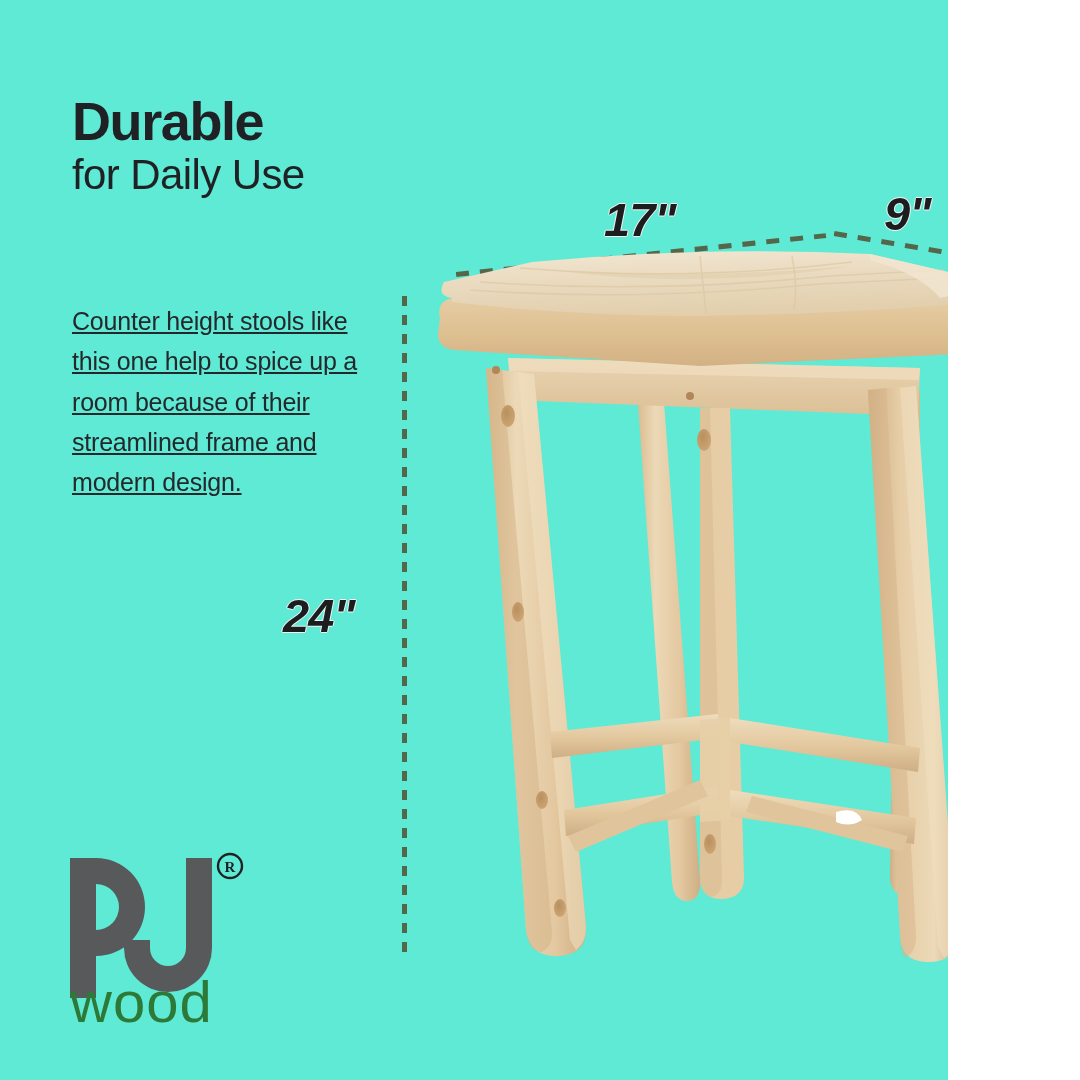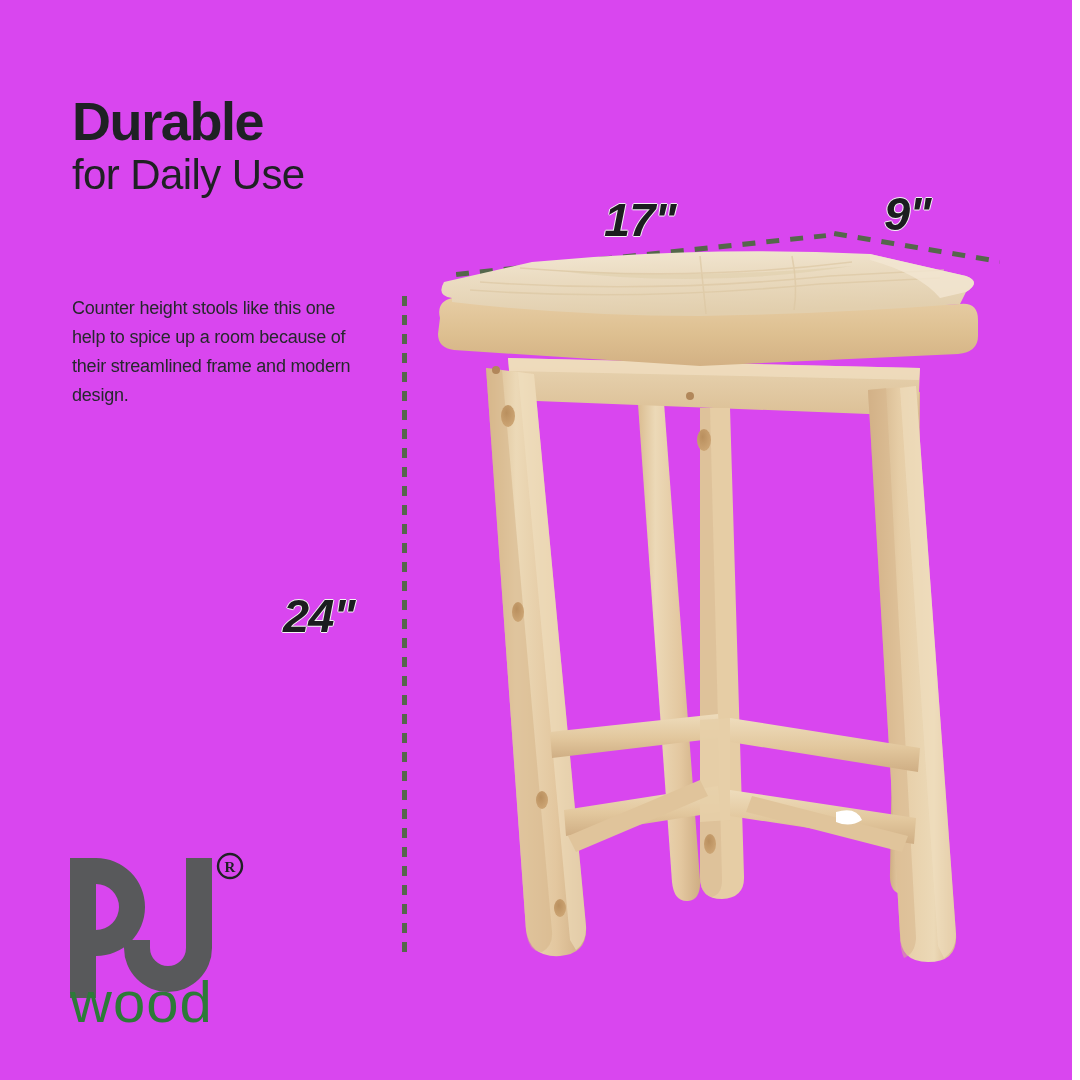--- a/index.html
+++ b/index.html
@@ -2,23 +2,23 @@
 <html><head>
 <meta charset="utf-8">
 <style>
   html, body {
     margin: 0;
     padding: 0;
     background: #ffffff;
   }
   #page {
     position: relative;
-    width: 1072px;
+    width: 948px;
     height: 1080px;
-    background: #d946ef;
+    background: #5eead4;
     overflow: hidden;
     font-family: "Liberation Sans", sans-serif;
     -webkit-font-smoothing: antialiased;
   }
 
   
   .headline-block {
     position: absolute;
     left: 72px;
     top: 94px;
@@ -38,25 +38,26 @@
     letter-spacing: -0.6px;
     color: #1f2124;
     line-height: 1.12;
     margin: 2px 0 14px 0;
   }
   .body-copy {
     position: absolute;
     left: 72px;
     top: 276px;
     width: 290px;
-    font-size: 18px;
+    font-size: 25px;
     font-weight: 300;
     line-height: 1.61;
     color: #25282b;
     letter-spacing: -0.2px;
+    text-decoration: underline;
   }
 
   
   .logo {
     position: absolute;
     left: 62px;
     top: 836px;
     width: 230px;
     height: 190px;
   }

